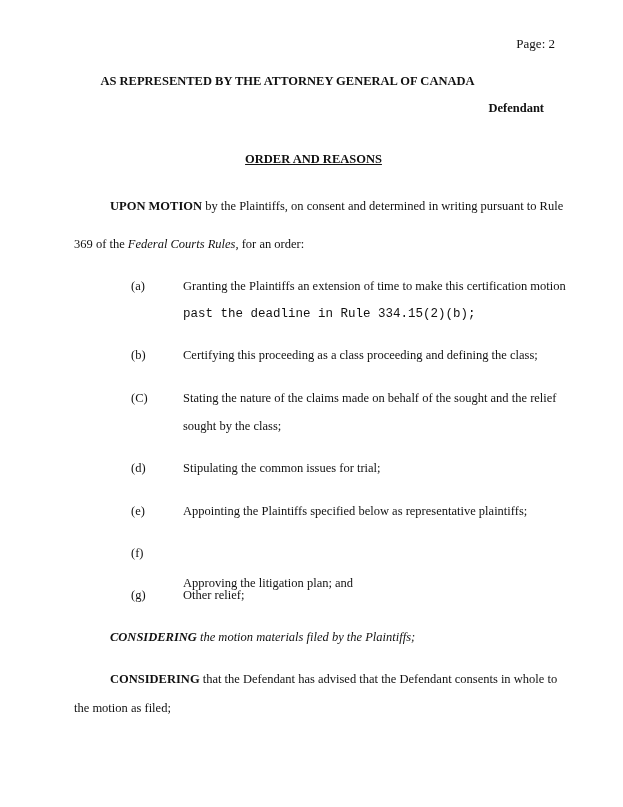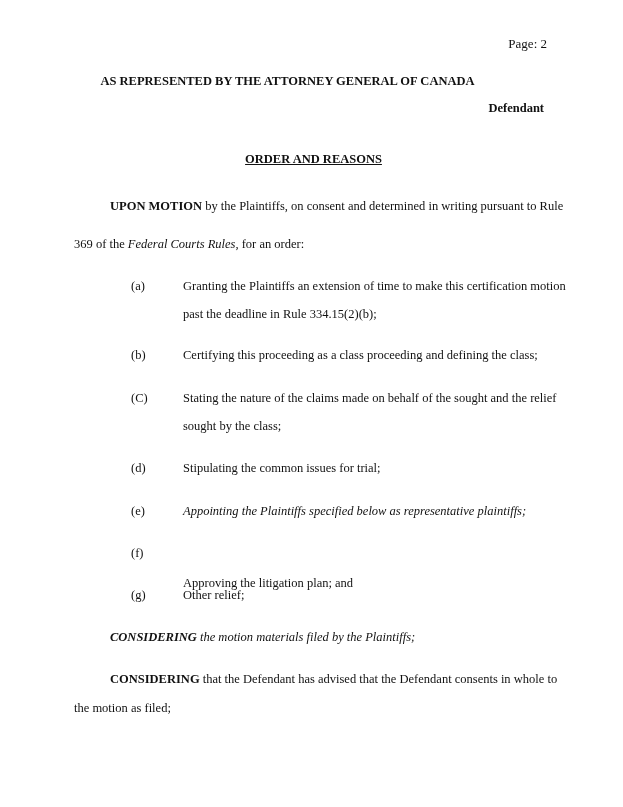--- a/index.html
+++ b/index.html
@@ -1,19 +1,19 @@
 <!DOCTYPE html>
 <html><head>
 <meta charset="utf-8">
 <style>
   html, body { margin: 0; padding: 0; background: #ffffff; }
   body { width: 623px; height: 807px; position: relative; overflow: hidden;
          font-family: "Liberation Serif", "DejaVu Serif", serif; color: #111111; font-size: 12.5px; }
   .abs { position: absolute; white-space: nowrap; }
-  .page-num { right: 76px; top: 36px; font-size: 13px; }
+  .page-num { right: 68px; top: 36px; font-size: 13px; }
   .bold { font-weight: bold; }
   .caption { left: 0; width: 623px; text-align: center; top: 74px; margin-left: -24px; }
   .defendant { right: 79px; top: 101px; }
   .title { left: 0; width: 623px; text-align: center; top: 152px; margin-left: 2px; text-decoration: underline; }
   .para-line { left: 110px; }
   .cont-line { left: 74px; }
   .label { left: 131px; }
   .item-text { left: 183px; }
   i { font-style: italic; }
 </style>
@@ -33,38 +33,38 @@
     <span class="bold">UPON MOTION</span><span> by the Plaintiffs, on consent and determined in writing pursuant to Rule</span>
   </div>
   <div class="abs cont-line" style="top:237px;">
     <span>369 of the </span><i>Federal Courts Rules</i><span>, for an order:</span>
   </div>
 
   <div>
     <div>
       <div class="abs label" style="top:279px;">(a)</div>
       <div class="abs item-text" style="top:279px;">Granting the Plaintiffs an extension of time to make this certification motion</div>
-      <div class="abs item-text" style="top:307px;">past the deadline in Rule 334.15(2)(b);</div>
+      <div class="abs item-text" style="top:307px;font-family:Liberation Mono, monospace;">past the deadline in Rule 334.15(2)(b);</div>
     </div>
     <div>
       <div class="abs label" style="top:348px;">(b)</div>
       <div class="abs item-text" style="top:348px;">Certifying this proceeding as a class proceeding and defining the class;</div>
     </div>
     <div>
       <div class="abs label" style="top:391px;">(C)</div>
       <div class="abs item-text" style="top:391px;">Stating the nature of the claims made on behalf of the sought and the relief</div>
       <div class="abs item-text" style="top:419px;">sought by the class;</div>
     </div>
     <div>
       <div class="abs label" style="top:461px;">(d)</div>
       <div class="abs item-text" style="top:461px;">Stipulating the common issues for trial;</div>
     </div>
     <div>
       <div class="abs label" style="top:504px;">(e)</div>
-      <div class="abs item-text" style="top:504px;font-style:italic;">Appointing the Plaintiffs specified below as representative plaintiffs;</div>
+      <div class="abs item-text" style="top:504px;">Appointing the Plaintiffs specified below as representative plaintiffs;</div>
     </div>
     <div>
       <div class="abs label" style="top:546px;">(f)</div>
       <div class="abs item-text" style="top:546px;margin-top:30px;">Approving the litigation plan; and</div>
     </div>
     <div>
       <div class="abs label" style="top:588px;">(g)</div>
       <div class="abs item-text" style="top:588px;">Other relief;</div>
     </div>
   </div>

